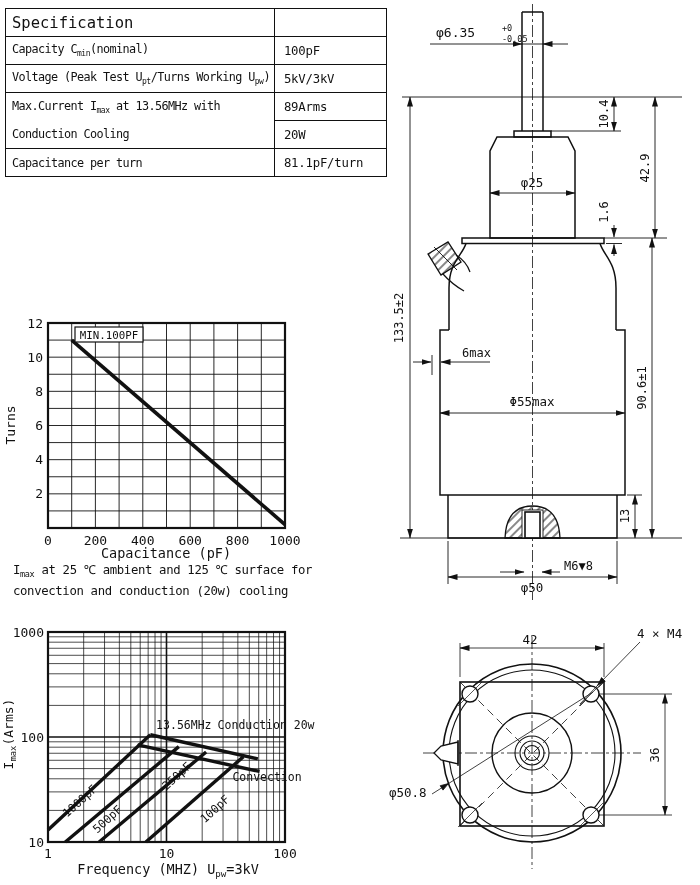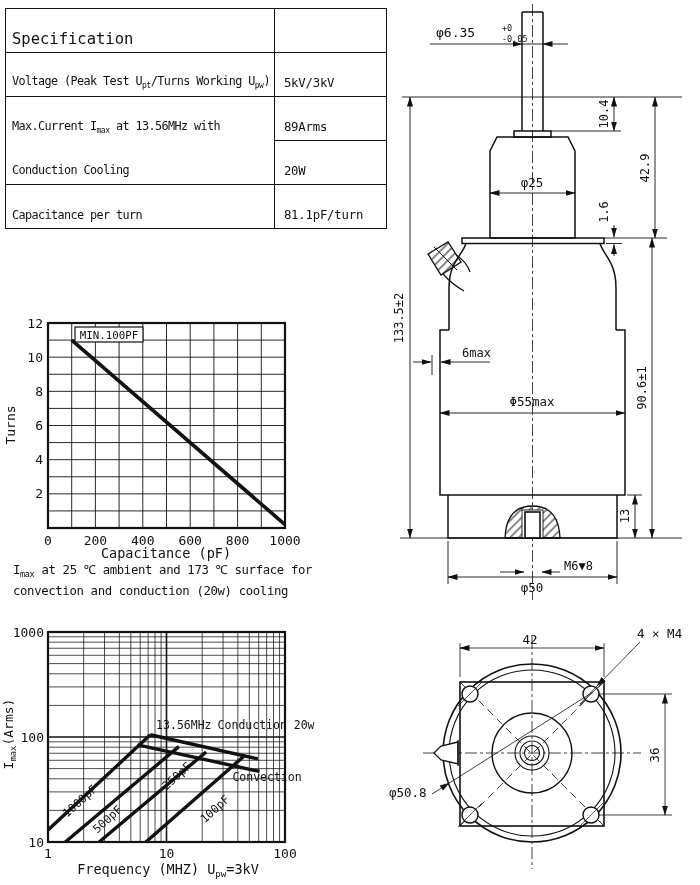--- a/index.html
+++ b/index.html
@@ -1,19 +1,19 @@
 <!DOCTYPE html>
 <html><head>
 <meta charset="utf-8">
 <style>
   html,body{margin:0;padding:0;background:#fff}
   #canvas{position:relative;width:700px;height:885px;background:#fff;overflow:hidden;
           font-family:"DejaVu Sans Mono",monospace;color:#111}
   #spec{position:absolute;left:5px;top:8px;border-collapse:collapse;table-layout:fixed;background:#fff}
-  #spec td{border:1.8px solid #111;height:27px;padding:16px 4px 0 6px;font-size:11.8px;
+  #spec td{border:1.8px solid #111;height:27px;padding:0 4px 0 6px;font-size:11.8px;
            letter-spacing:-0.6px;white-space:nowrap;overflow:hidden}
   #spec td.val{font-size:12.3px;letter-spacing:-0.2px;padding-left:9px}
   #spec td.hdr{font-size:15.5px;letter-spacing:0}
   #spec sub{font-size:8px;letter-spacing:-0.5px}
   .nb{border-bottom-style:hidden!important}
   .nt{border-top-style:hidden!important}
   .cap{position:absolute;left:13px;top:562px;font-size:12.3px;letter-spacing:-0.35px;
        line-height:16.5px;white-space:nowrap}
   .cap sub{font-size:8.5px}
   svg{position:absolute}
@@ -29,20 +29,24 @@
         <col style="width:263px">
         <col style="width:112px">
       </colgroup>
     <tbody>
       <tr>
         <td class="lab hdr">Specification</td>
         <td class="val hdr"></td>
       </tr>
     </tbody>
     <tbody id="spec-body">
+        <tr>
+          <td class="lab"><span>Capacity C</span><sub>min</sub><span>(nominal)</span></td>
+          <td class="val">100pF</td>
+        </tr>
         <tr>
           <td class="lab"><span>Voltage (Peak Test U</span><sub>pt</sub><span>/Turns Working U</span><sub>pw</sub><span>)</span></td>
           <td class="val">5kV/3kV</td>
         </tr>
         <tr>
           <td class="lab nb"><span>Max.Current I</span><sub>max</sub><span> at 13.56MHz with</span></td>
           <td class="val">89Arms</td>
         </tr>
         <tr>
           <td class="lab nt"><span>Conduction Cooling</span></td>
@@ -98,21 +102,21 @@
         <text x="142.8" y="230" text-anchor="middle" font-size="13">400</text>
         <text x="190.2" y="230" text-anchor="middle" font-size="13">600</text>
         <text x="237.6" y="230" text-anchor="middle" font-size="13">800</text>
         <text x="285" y="230" text-anchor="middle" font-size="13">1000</text>
       </g>
       <text x="15" y="110" text-anchor="middle" font-size="13" transform="rotate(-90 15 110)">Turns</text>
       <text x="166" y="243" text-anchor="middle" font-size="13.5">Capacitance (pF)</text>
     </svg>
 
   <div class="cap">
-    <div id="cap1"><span>I</span><sub>max</sub><span> at 25 ℃ ambient and 173 ℃ surface for</span></div>
+    <div id="cap1"><span>I</span><sub>max</sub><span> at 25 ℃ ambient and 125 ℃ surface for</span></div>
     <div id="cap2"><span>convection and conduction (20w) cooling</span></div>
   </div>
 
   <svg id="chart2" style="left:0;top:622px" width="340" height="263" viewBox="0 0 340 263">
       <g stroke="#111">
         <line x1="48" y1="10" x2="48" y2="220" stroke-width="1.6"></line>
         <line x1="83.67205448618176" y1="10" x2="83.67205448618176" y2="220" stroke-width="0.75"></line>
         <line x1="104.53886868428" y1="10" x2="104.53886868428" y2="220" stroke-width="0.75"></line>
         <line x1="119.34410897236354" y1="10" x2="119.34410897236354" y2="220" stroke-width="0.75"></line>
         <line x1="130.82794551381824" y1="10" x2="130.82794551381824" y2="220" stroke-width="0.75"></line>

